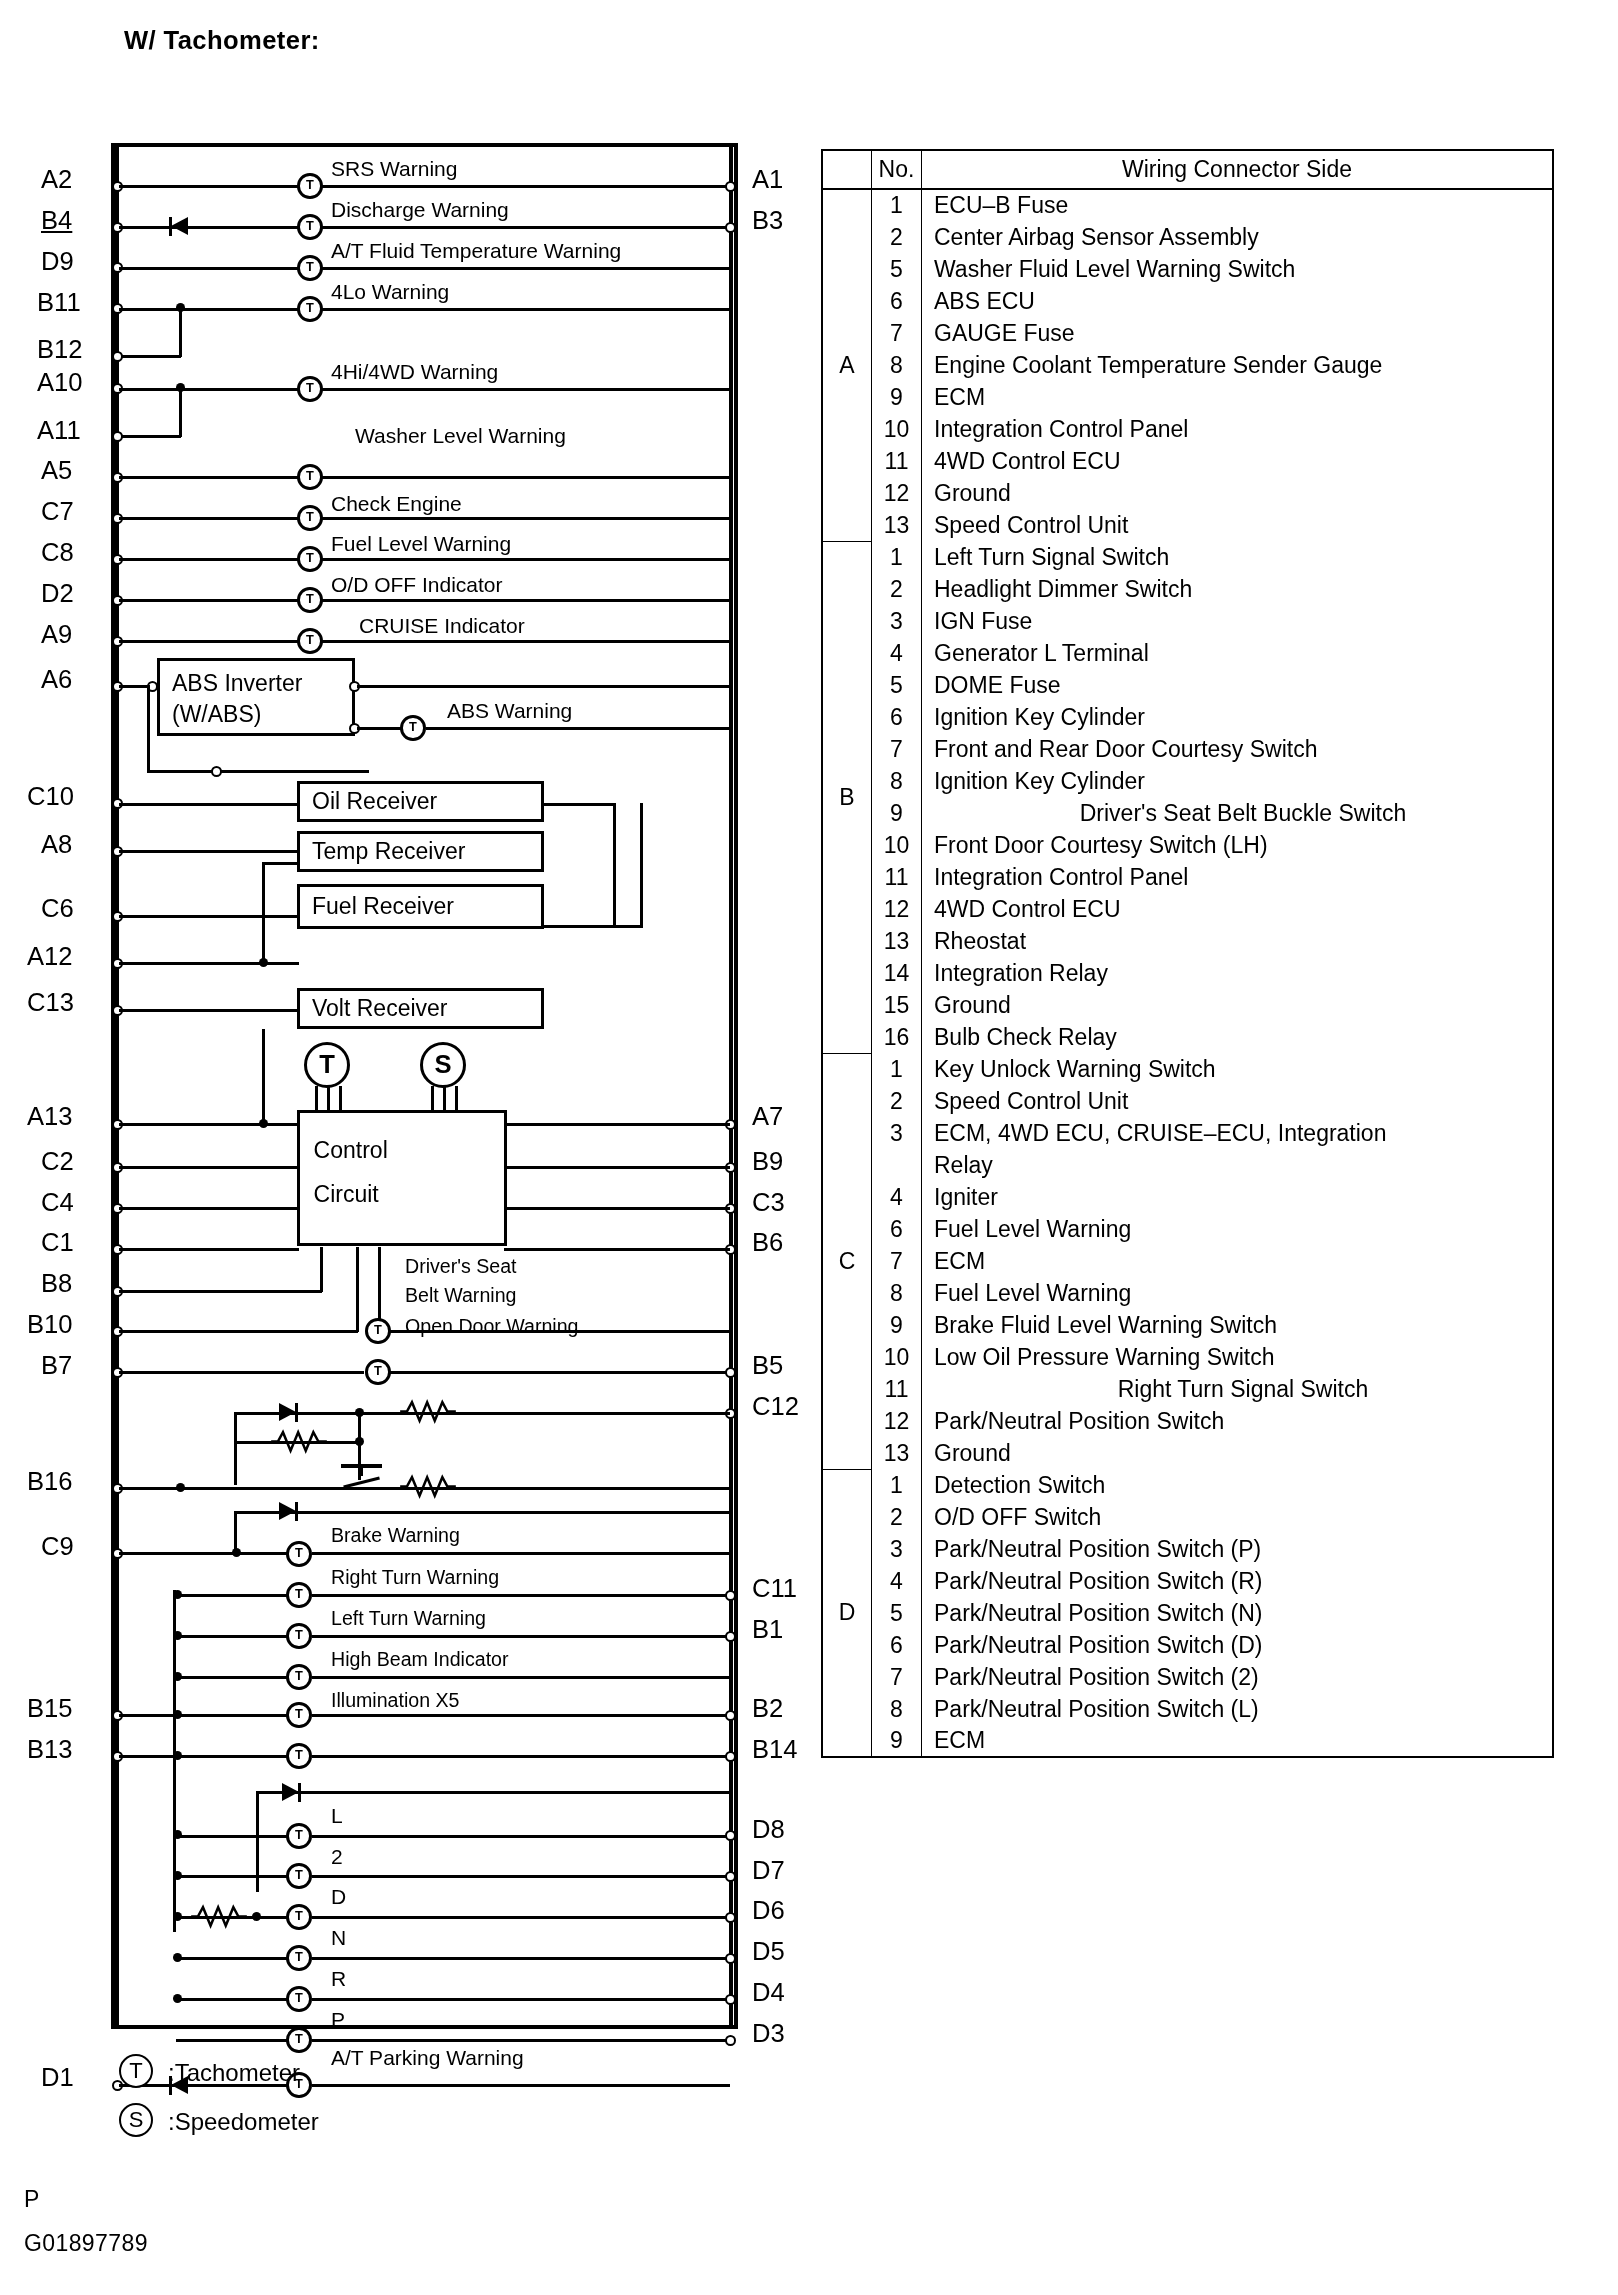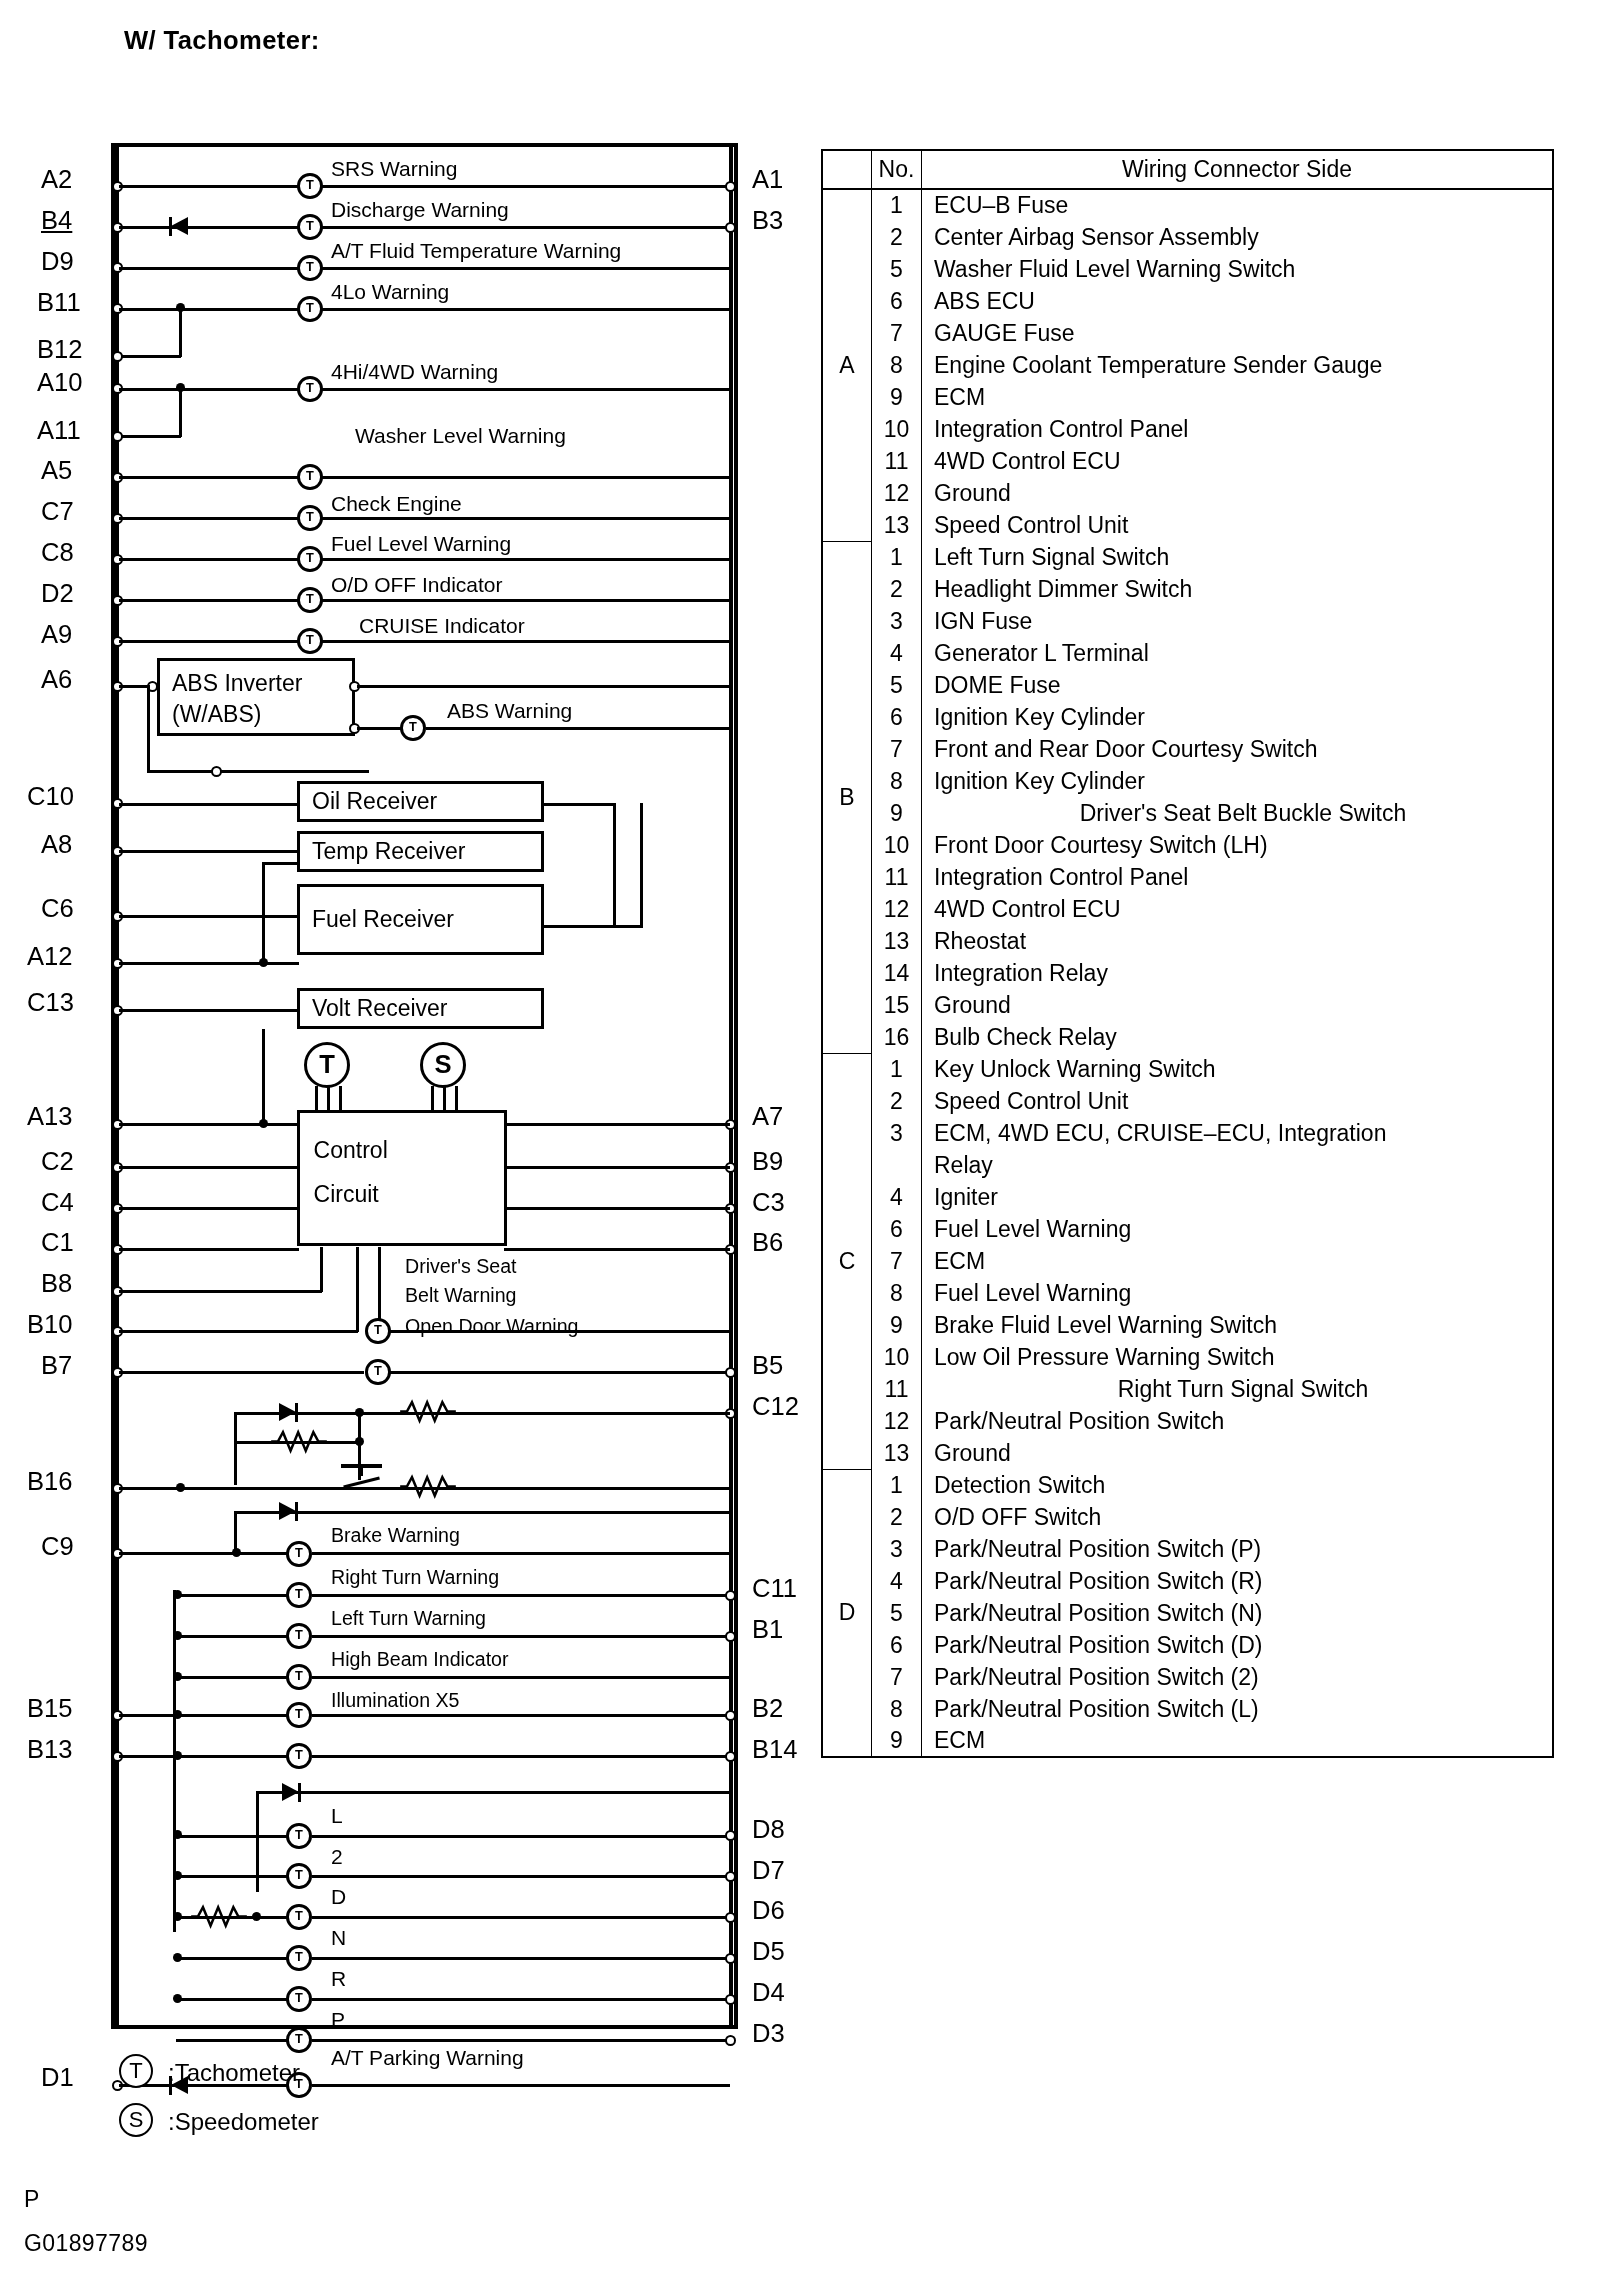--- a/index.html
+++ b/index.html
@@ -287,21 +287,21 @@
   <div class="plabel" style="left:41px; top:832px;">A8</div>
   <div class="pin" style="left:112px; top:846px;"></div>
   <div class="h" style="left:119px; top:850px; width:180px;"></div>
   <div class="box" style="left:297px; top:831px; width:247px; height:41px;">
     <span class="bx-lbl">Temp Receiver</span>
   </div>
 
   <div class="plabel" style="left:41px; top:896px;">C6</div>
   <div class="pin" style="left:112px; top:911px;"></div>
   <div class="h" style="left:119px; top:915px; width:180px;"></div>
-  <div class="box" style="left:297px; top:884px; width:247px; height:71px;">
+  <div class="box" style="left:297px; top:884px; width:247px; height:45px;">
     <span class="bx-lbl">Fuel Receiver</span>
   </div>
   <div class="h" style="left:542px; top:925px; width:101px;"></div>
   <div class="v" style="left:640px; top:803px; height:123px;"></div>
 
   <div class="plabel" style="left:27px; top:944px;">A12</div>
   <div class="pin" style="left:112px; top:958px;"></div>
   <div class="h" style="left:119px; top:962px; width:180px;"></div>
   <div class="dot" style="left:259px; top:958px;"></div>
 

